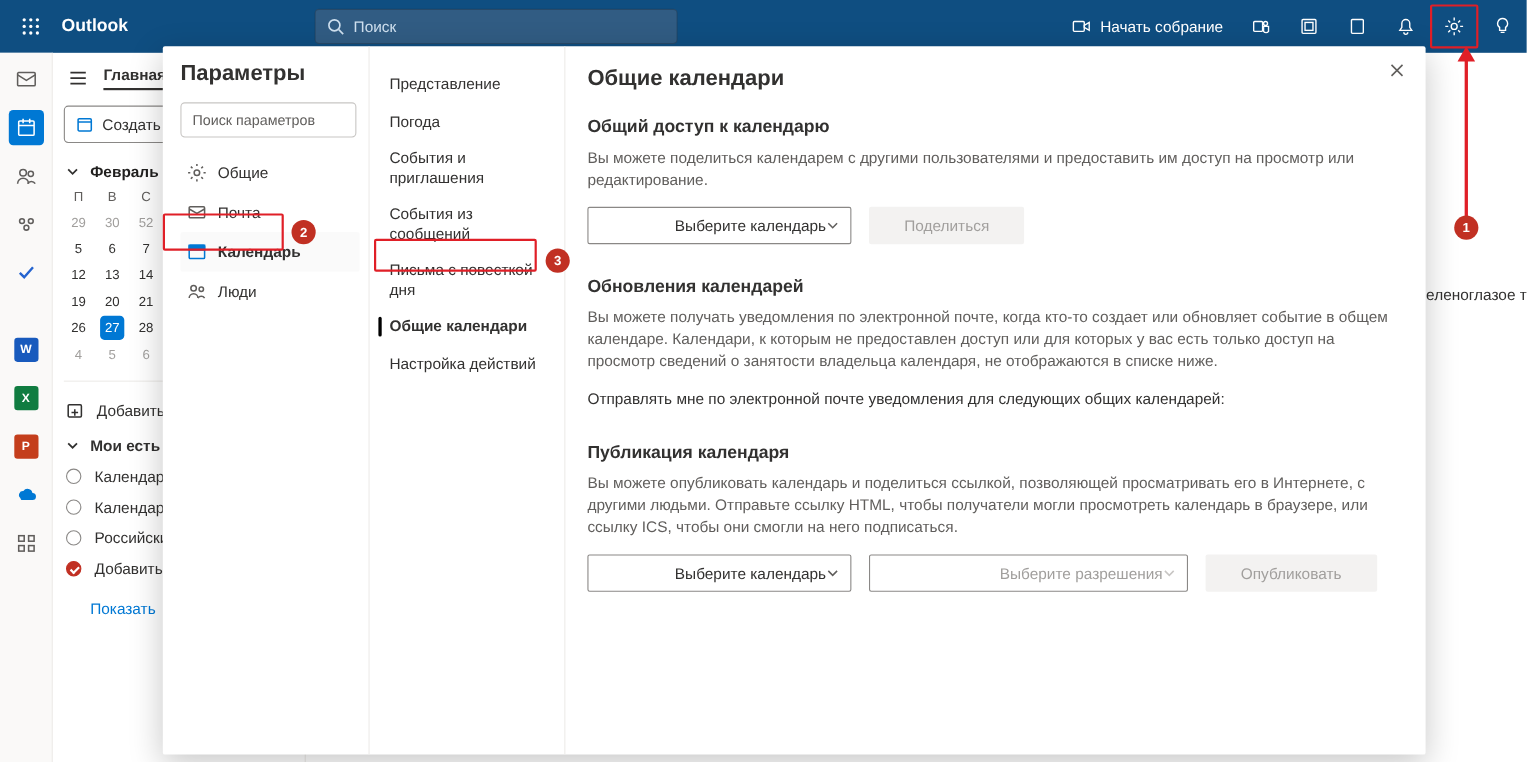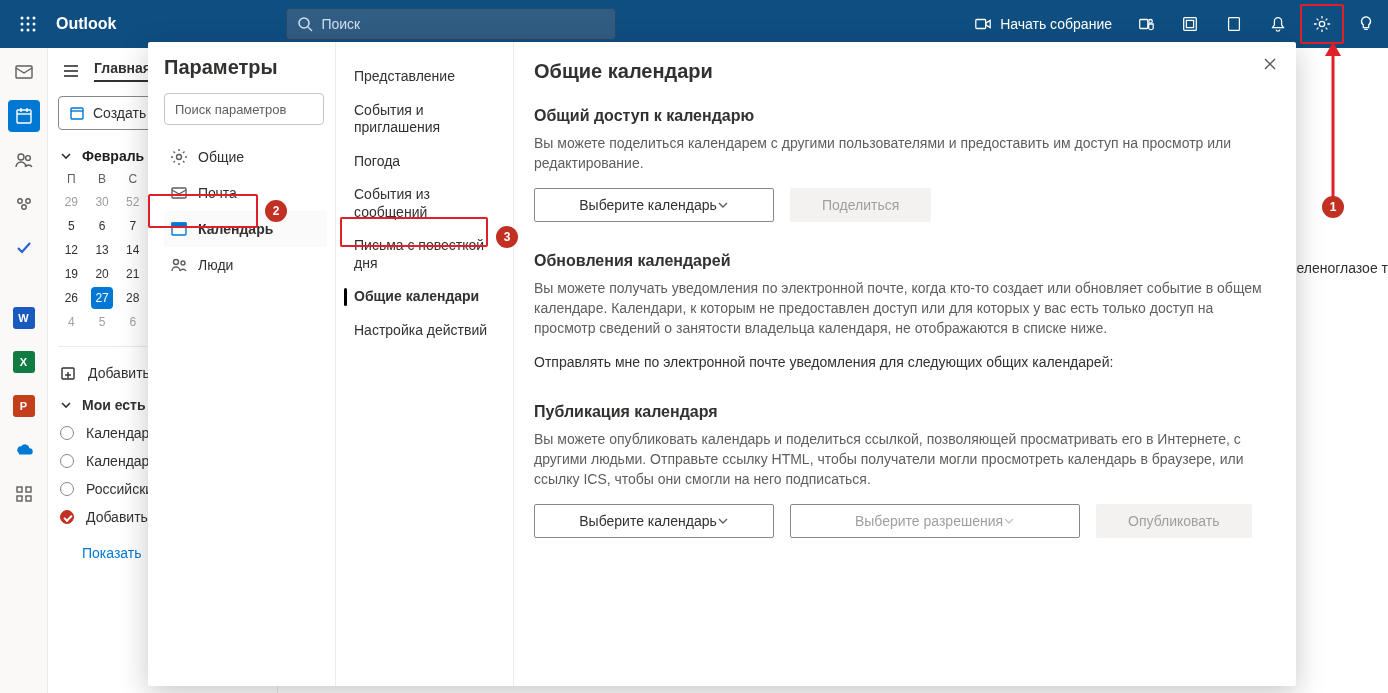--- a/index.html
+++ b/index.html
@@ -70,21 +70,21 @@
   .s2-item{padding:8px 18px;font-size:14px;cursor:pointer;line-height:1.25;position:relative;}
   .s2-item.selected{font-weight:600;}
   .s2-item.selected::before{content:"";position:absolute;left:8px;top:8px;bottom:8px;width:3px;background:#000;border-radius:2px;}
   .settings-col3{flex:1;padding:18px 28px 18px 20px;overflow:auto;position:relative;}
   .s3-title{font-size:20px;font-weight:600;margin-bottom:24px;}
   .s3-close{position:absolute;top:14px;right:18px;cursor:pointer;color:#605e5c;}
   .section{margin-bottom:30px;}
   .section h3{font-size:16px;font-weight:600;margin:0 0 8px 0;}
   .section p{font-size:14px;color:#605e5c;margin:0 0 14px 0;line-height:1.45;}
   .row-controls{display:flex;gap:16px;align-items:center;}
-  .dropdown{height:34px;border:1px solid #8a8886;border-radius:2px;background:#fff;display:flex;align-items:center;justify-content:center;padding:0 10px;font-size:14px;color:#323130;min-width:240px;cursor:pointer;}
+  .dropdown{height:34px;border:1px solid #8a8886;border-radius:2px;background:#fff;display:flex;align-items:center;justify-content:flex-end;padding:0 10px;font-size:14px;color:#323130;min-width:240px;cursor:pointer;}
   .dropdown.disabled{color:#a19f9d;}
   .btn{height:34px;padding:0 32px;border:none;border-radius:2px;font-size:14px;cursor:pointer;}
   .btn.disabled{background:#f3f2f1;color:#a19f9d;cursor:default;}
 </style>
 </head>
 <body>
 
 <div class="topbar">
   <div class="waffle">
     <svg viewBox="0 0 16 16">
@@ -386,22 +386,22 @@
           <circle cx="13" cy="7" r="2"></circle>
           <path d="M2 15 A4 4 0 0 1 10 15"></path>
           <path d="M10 15 A3.5 3.5 0 0 1 16 15"></path>
         </svg>
       <span>Люди</span>
     </div>
   </div>
 
   <div class="settings-col2">
     <div class="s2-item">Представление</div>
+    <div class="s2-item">Погода</div>
     <div class="s2-item">События и приглашения</div>
-    <div class="s2-item">Погода</div>
     <div class="s2-item">События из сообщений</div>
     <div class="s2-item">Письма с повесткой дня</div>
     <div class="s2-item selected">Общие календари</div>
     <div class="s2-item">Настройка действий</div>
   </div>
 
   <div class="settings-col3">
     <div class="s3-close">
       <svg width="16" height="16" viewBox="0 0 16 16">
           <line x1="3" y1="3" x2="13" y2="13" stroke="#605e5c" stroke-width="1.4"></line>

